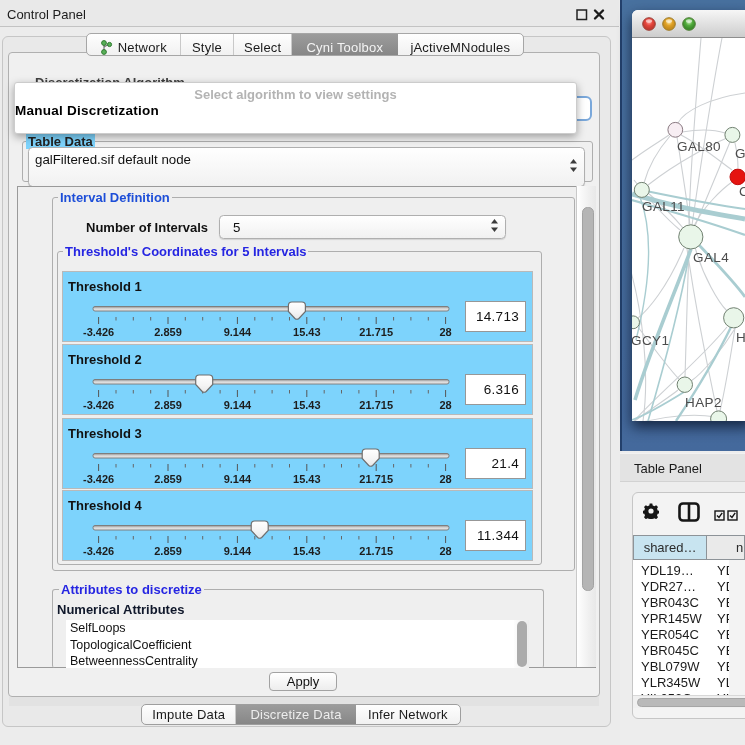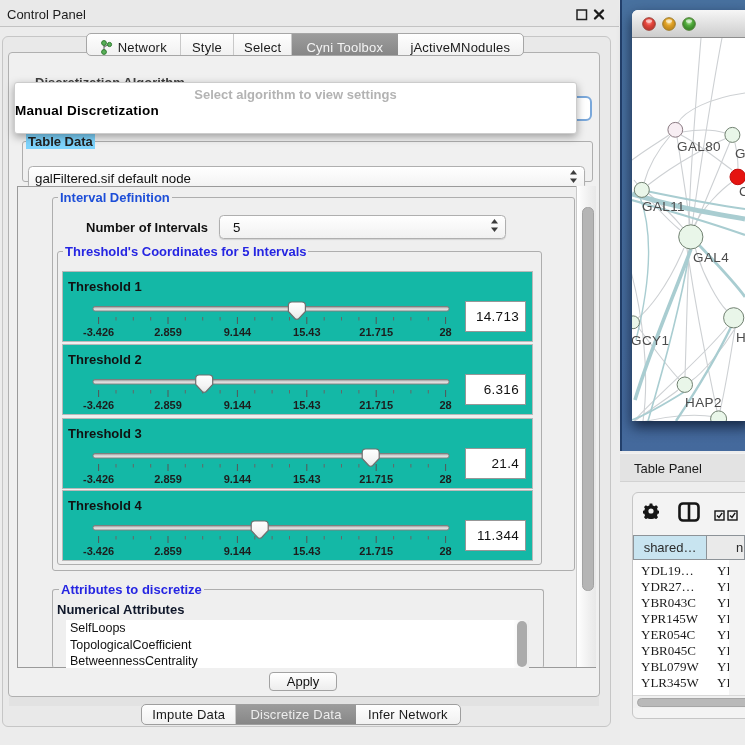--- a/index.html
+++ b/index.html
@@ -29,21 +29,21 @@
 .combo { position:absolute; background:linear-gradient(#ffffff,#f1f1f1); border:1px solid #afafaf;
   border-radius:4.5px; font-size:13.3px; color:#111; box-shadow:0 1px 1px rgba(0,0,0,0.12); }
 .combo .ar { position:absolute; top:50%; transform:translateY(-50%); right:6px; }
 #scrollpanel { position:absolute; left:17px; top:186px; width:579px; height:482px;
   border:1px solid #9a9a9a; border-right:1px solid #8b8b8b; background:#efefef; }
 #vsb { position:absolute; left:576px; top:186px; width:20px; height:481px;
   background:linear-gradient(to right,#ffffff,#f0f0f0 60%,#e8e8e8); border-left:1px solid #c9c9c9; }
 #vsbthumb { position:absolute; left:582px; top:207px; width:12px; height:384px;
   background:#b5b5b5; border-radius:5.5px; border:1px solid #a2a2a2; }
 .tbox { position:absolute; left:62px; width:471px; height:71px; border:1px solid #b9b9b9;
-  background:#14b8a6; }
+  background:#7dd3fc; }
 .tttl { position:absolute; left:5px; top:7px; font-size:13px; font-weight:bold; color:#111; }
 .tval { position:absolute; left:402px; top:29px; width:61px; height:31px; background:#fff;
   border:1px solid #979797; font-size:13.5px; letter-spacing:0.3px; color:#111; text-align:right; line-height:29px;
   padding-right:6px; }
 #numattr { position:absolute; left:57px; top:602px; font-size:13px; font-weight:bold; color:#0f172a; }
 #attrlist { position:absolute; left:66px; top:620px; width:463px; height:48px; background:#fff;
   font-size:12.5px; color:#111; }
 #attrlist .it { padding-left:4px; height:16.5px; line-height:16.5px; }
 #listsb { position:absolute; left:448px; top:0px; width:15px; height:48px;
   background:linear-gradient(to right,#fdfdfd,#ececec); }
@@ -71,21 +71,21 @@
   background:#e3e3e3; border-top:1px solid #f2f2f2; border-bottom:1px solid #d2d2d2; }
 #tpbar span { position:absolute; left:14px; top:7px; font-size:13px; color:#1a1a1a; }
 #tablebox { position:absolute; left:12px; top:492px; width:140px; height:227px;
   background:#f3f3f3; border:1px solid #c6c6c6; border-radius:6px; }
 #tblhead { position:absolute; left:633px; top:535px; width:112px; height:25px; display:flex; }
 #tblhead .h1 { width:74.5px; background:#c8e4f0; border:1px solid #8d9398; text-align:center;
   font-size:13px; color:#2b2b2b; line-height:23px; }
 #tblhead .h2 { width:38px; background:#eaeaea; border:1px solid #8d9398; border-left:none;
   font-size:13px; color:#2b2b2b; line-height:23px; padding-left:29px; }
 #tblbody { position:absolute; left:633px; top:560px; width:96px; height:135px; background:#fff;
-  overflow:hidden;font-family:Liberation Serif, serif; }
+  overflow:hidden; }
 .trow { position:absolute; left:0; width:112px; height:16px; font-size:13px; color:#1b1b1b; }
 .trow .c1 { position:absolute; left:8px; top:1px; }
 .trow .c2 { position:absolute; left:84px; top:1px; }
 #hsb { position:absolute; left:633px; top:695px; width:112px; height:13px; background:#f0f0f0;
   border-top:1px solid #d8d8d8; }
 #hsbthumb { position:absolute; left:4px; top:1.5px; width:130px; height:9.5px; background:#b9b9b9;
   border-radius:5px; border:1px solid #a6a6a6; }
 </style></head>
 <body>
 <div id="titlebar">
@@ -97,21 +97,21 @@
 </svg>
 <div id="outerbox"></div>
 <div id="bigpanel"></div>
 <div id="band"></div>
 
 <div class="abs" style="left:35px;top:75px;font-size:13px;font-weight:bold;color:#3f3f3f;z-index:1">Discretization Algorithm</div>
 <div class="abs" style="left:560px;top:96px;width:32px;height:25px;border:2.5px solid #7aa8db;border-radius:6px;background:#fff;z-index:1"></div>
 
 <div class="group" style="left:22px;top:141px;width:571px;height:41px"></div>
 <div class="glabel" style="left:26px;top:134px;color:#222">Table Data</div>
-<div class="combo" style="left:28px;top:166px;width:557px;height:24px">
+<div class="combo" style="left:28px;top:147px;width:557px;height:40px">
   <span style="position:absolute;left:6px;top:4px">galFiltered.sif default node</span>
   <span class="ar"><svg width="9" height="14" viewBox="0 0 9 14">
         <path d="M4.5,0.5 L8,5 L1,5 Z" fill="#3c3c3c"></path>
         <path d="M4.5,13.5 L8,9 L1,9 Z" fill="#3c3c3c"></path>
       </svg></span>
 </div>
 
 <div id="scrollpanel"></div>
 <div id="vsb"></div>
 <div id="vsbthumb"></div>

